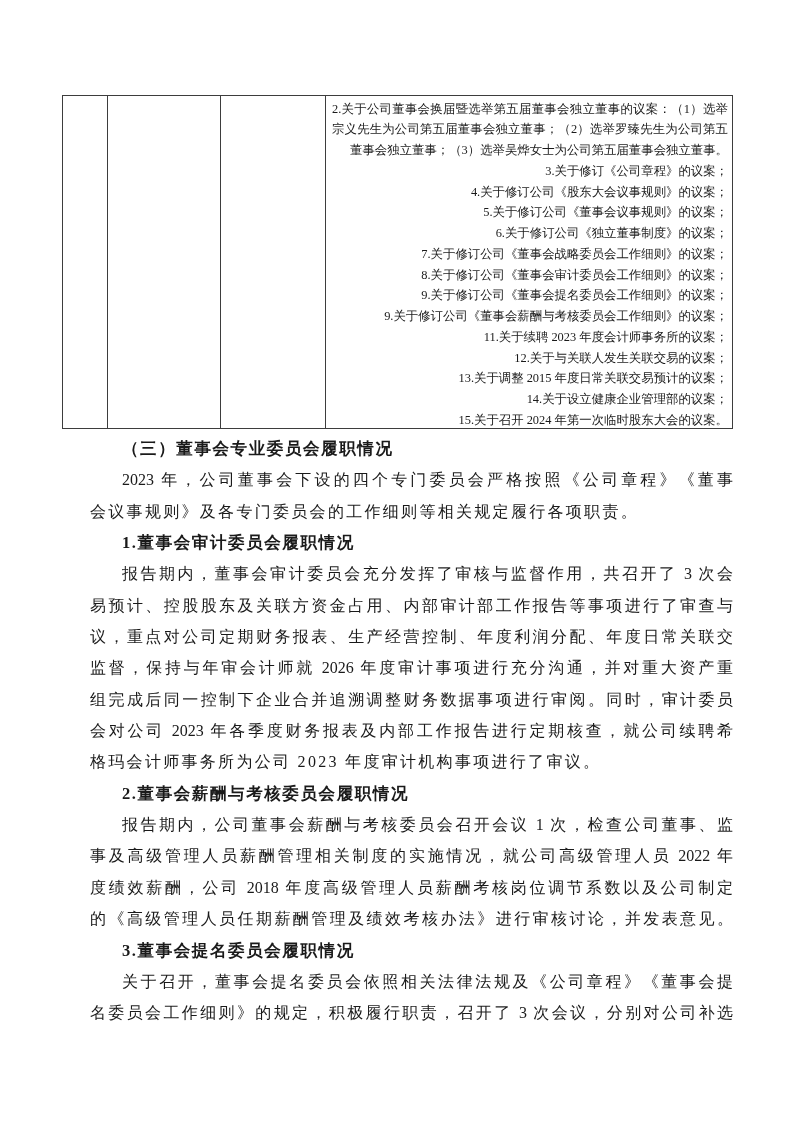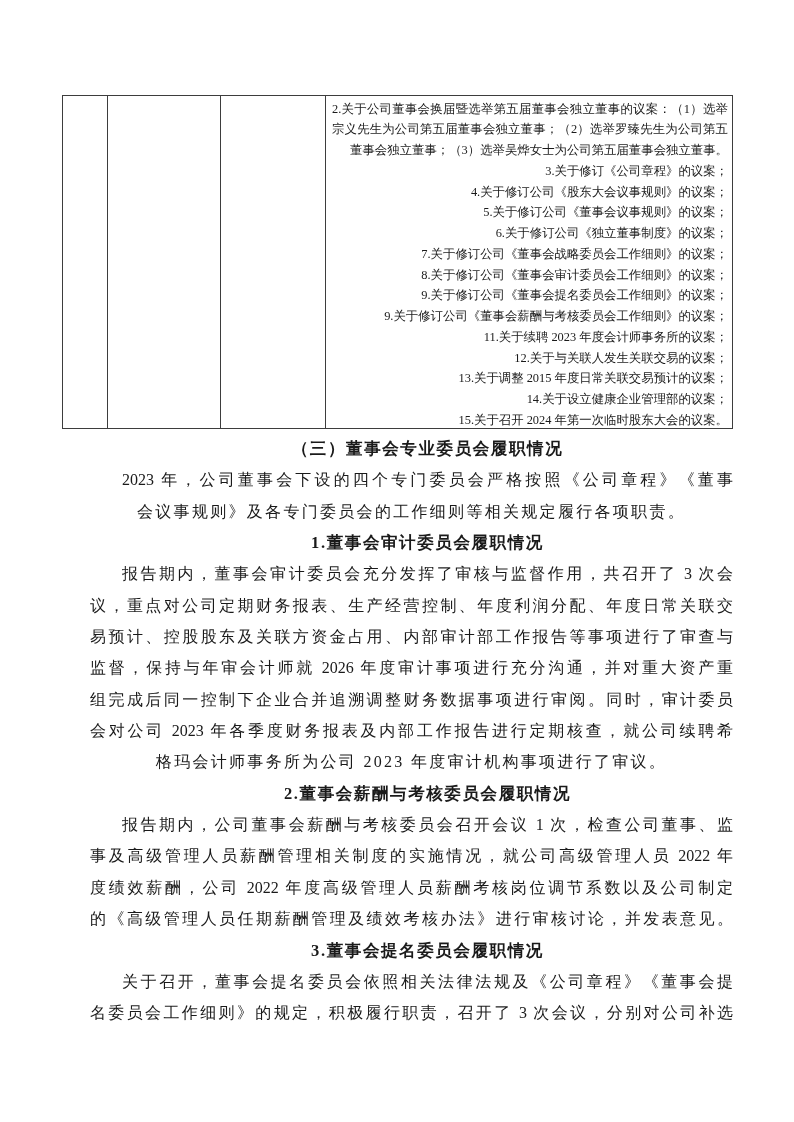--- a/index.html
+++ b/index.html
@@ -39,21 +39,21 @@
   }
   .t-line.j { text-align:justify; text-align-last:justify; }
   
   .body-text {
     position:absolute; left:90px; top:433px; width:643px;
   }
   .b-line {
     height:31.35px; line-height:31.35px;
     font-size:16px;
     overflow:hidden;
-    text-align:center;
+    text-align:left;
     letter-spacing:2.3px;
   }
   .b-line.j { text-align:justify; text-align-last:justify; letter-spacing:0; }
   .b-line.bold { font-weight:bold; font-size:16.5px; letter-spacing:1.6px; }
   .b-line.indent { text-indent:32px; }
 </style>
 </head>
 <body>
 
 <div class="page">
@@ -81,29 +81,29 @@
         <div class="t-line">15.关于召开 2024 年第一次临时股东大会的议案。</div>
       </div>
   </div>
 
   <div class="body-text" id="body-lines">
       <div class="b-line bold indent">（三）董事会专业委员会履职情况</div>
       <div class="b-line j indent">2023 年，公司董事会下设的四个专门委员会严格按照《公司章程》《董事</div>
       <div class="b-line">会议事规则》及各专门委员会的工作细则等相关规定履行各项职责。</div>
       <div class="b-line bold indent">1.董事会审计委员会履职情况</div>
       <div class="b-line j indent">报告期内，董事会审计委员会充分发挥了审核与监督作用，共召开了 3 次会</div>
+      <div class="b-line j">易预计、控股股东及关联方资金占用、内部审计部工作报告等事项进行了审查与</div>
       <div class="b-line j">议，重点对公司定期财务报表、生产经营控制、年度利润分配、年度日常关联交</div>
-      <div class="b-line j">易预计、控股股东及关联方资金占用、内部审计部工作报告等事项进行了审查与</div>
       <div class="b-line j">监督，保持与年审会计师就 2026 年度审计事项进行充分沟通，并对重大资产重</div>
       <div class="b-line j">组完成后同一控制下企业合并追溯调整财务数据事项进行审阅。同时，审计委员</div>
       <div class="b-line j">会对公司 2023 年各季度财务报表及内部工作报告进行定期核查，就公司续聘希</div>
       <div class="b-line">格玛会计师事务所为公司 2023 年度审计机构事项进行了审议。</div>
       <div class="b-line bold indent">2.董事会薪酬与考核委员会履职情况</div>
       <div class="b-line j indent">报告期内，公司董事会薪酬与考核委员会召开会议 1 次，检查公司董事、监</div>
       <div class="b-line j">事及高级管理人员薪酬管理相关制度的实施情况，就公司高级管理人员 2022 年</div>
-      <div class="b-line j">度绩效薪酬，公司 2022 年度高级管理人员薪酬考核岗位调节系数以及公司制定</div>
+      <div class="b-line j">度绩效薪酬，公司 2018 年度高级管理人员薪酬考核岗位调节系数以及公司制定</div>
       <div class="b-line j">的《高级管理人员任期薪酬管理及绩效考核办法》进行审核讨论，并发表意见。</div>
       <div class="b-line bold indent">3.董事会提名委员会履职情况</div>
       <div class="b-line j indent">关于召开，董事会提名委员会依照相关法律法规及《公司章程》《董事会提</div>
       <div class="b-line j">名委员会工作细则》的规定，积极履行职责，召开了 3 次会议，分别对公司补选</div>
     </div>
 
 </div>
 
 </body></html>

